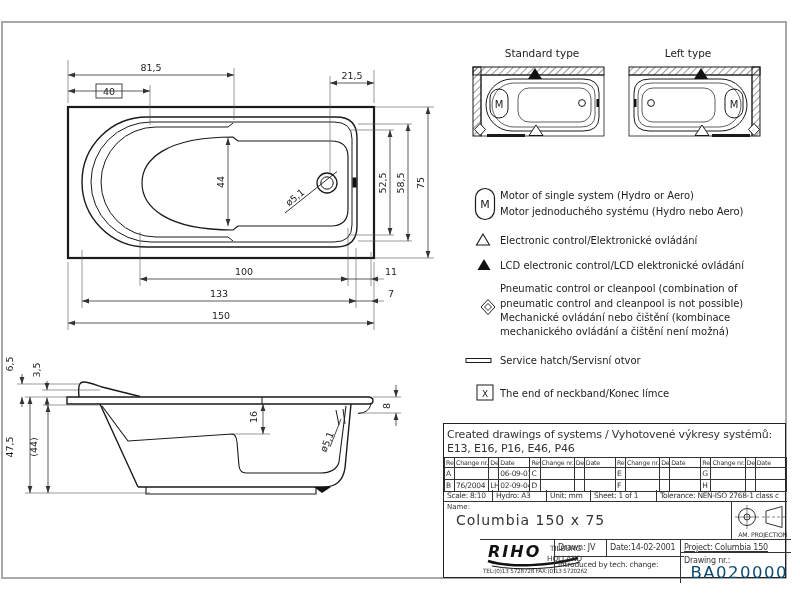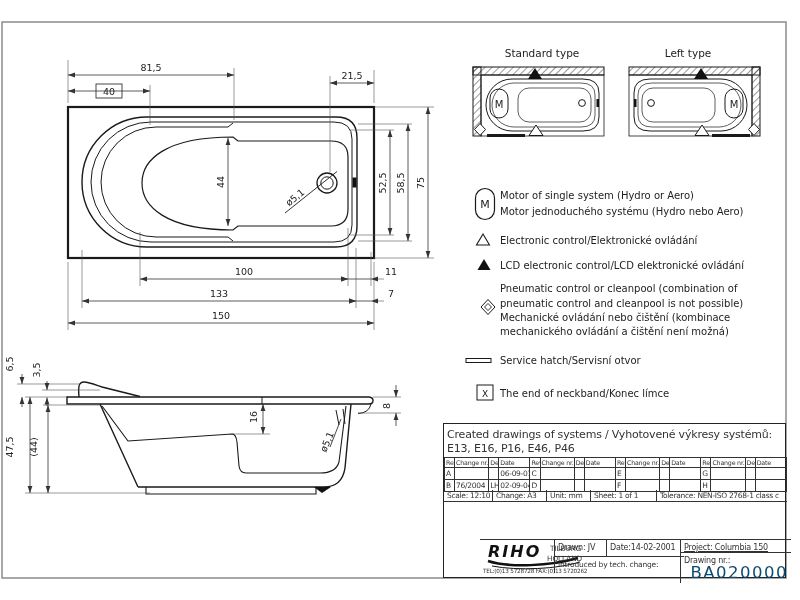--- a/index.html
+++ b/index.html
@@ -291,27 +291,44 @@
             <td></td>
       <td>H</td>
             <td></td>
             <td></td>
             <td></td>
     </tr>
   </tbody>
       </table>
 
   <div id="info-row">
-    <div class="cell" style="width:49px">Scale: 12:10</div>
-    <div class="cell" style="width:54px">Change: A3</div>
+    <div class="cell" style="width:49px">Scale: 8:10</div>
+    <div class="cell" style="width:54px">Hydro: A3</div>
     <div class="cell" style="width:44px">Unit:  mm</div>
     <div class="cell" style="width:66px">Sheet:  1  of  1</div>
     <div class="cell" style="width:130px;border-right:none">Tolerance: NEN-ISO 2768-1 class c</div>
   </div>
 
+  <div id="name-row">
+    <div id="name-label">Name:</div>
+    <div id="name-value">Columbia 150 x 75</div>
+    <div id="proj-box">
+      <svg width="56" height="30">
+        <g fill="none" stroke="#333" stroke-width="1">
+          <circle cx="15" cy="15" r="8.5"></circle>
+          <circle cx="15" cy="15" r="3"></circle>
+          <line x1="3" y1="15" x2="27" y2="15" stroke-width="0.6"></line>
+          <line x1="15" y1="3" x2="15" y2="27" stroke-width="0.6"></line>
+          <polygon points="34,9 50,4.5 50,25.5 34,21"></polygon>
+          <line x1="30" y1="15" x2="54" y2="15" stroke-width="0.6" stroke-dasharray="3,2"></line>
+        </g>
+      </svg>
+      <div id="proj-label">AM. PROJECTION</div>
+    </div>
+  </div>
 
   <div id="logo-cell">
     <svg class="abs" style="left:0;top:0" width="110" height="40">
       <path d="M 8,21 C 30,28 70,26 98,18" fill="none" stroke="#111" stroke-width="2.5"></path>
       <path d="M 12,26 C 38,31 78,29 100,22" fill="none" stroke="#111" stroke-width="1"></path>
     </svg>
     <div id="brand-text">RIHO</div>
     <div id="brand-city">TILBURG</div>
     <div id="brand-country">HOLLAND</div>
     <div id="brand-tel">TEL:(0)13 5728728  FAX:(0)13 5720262</div>

